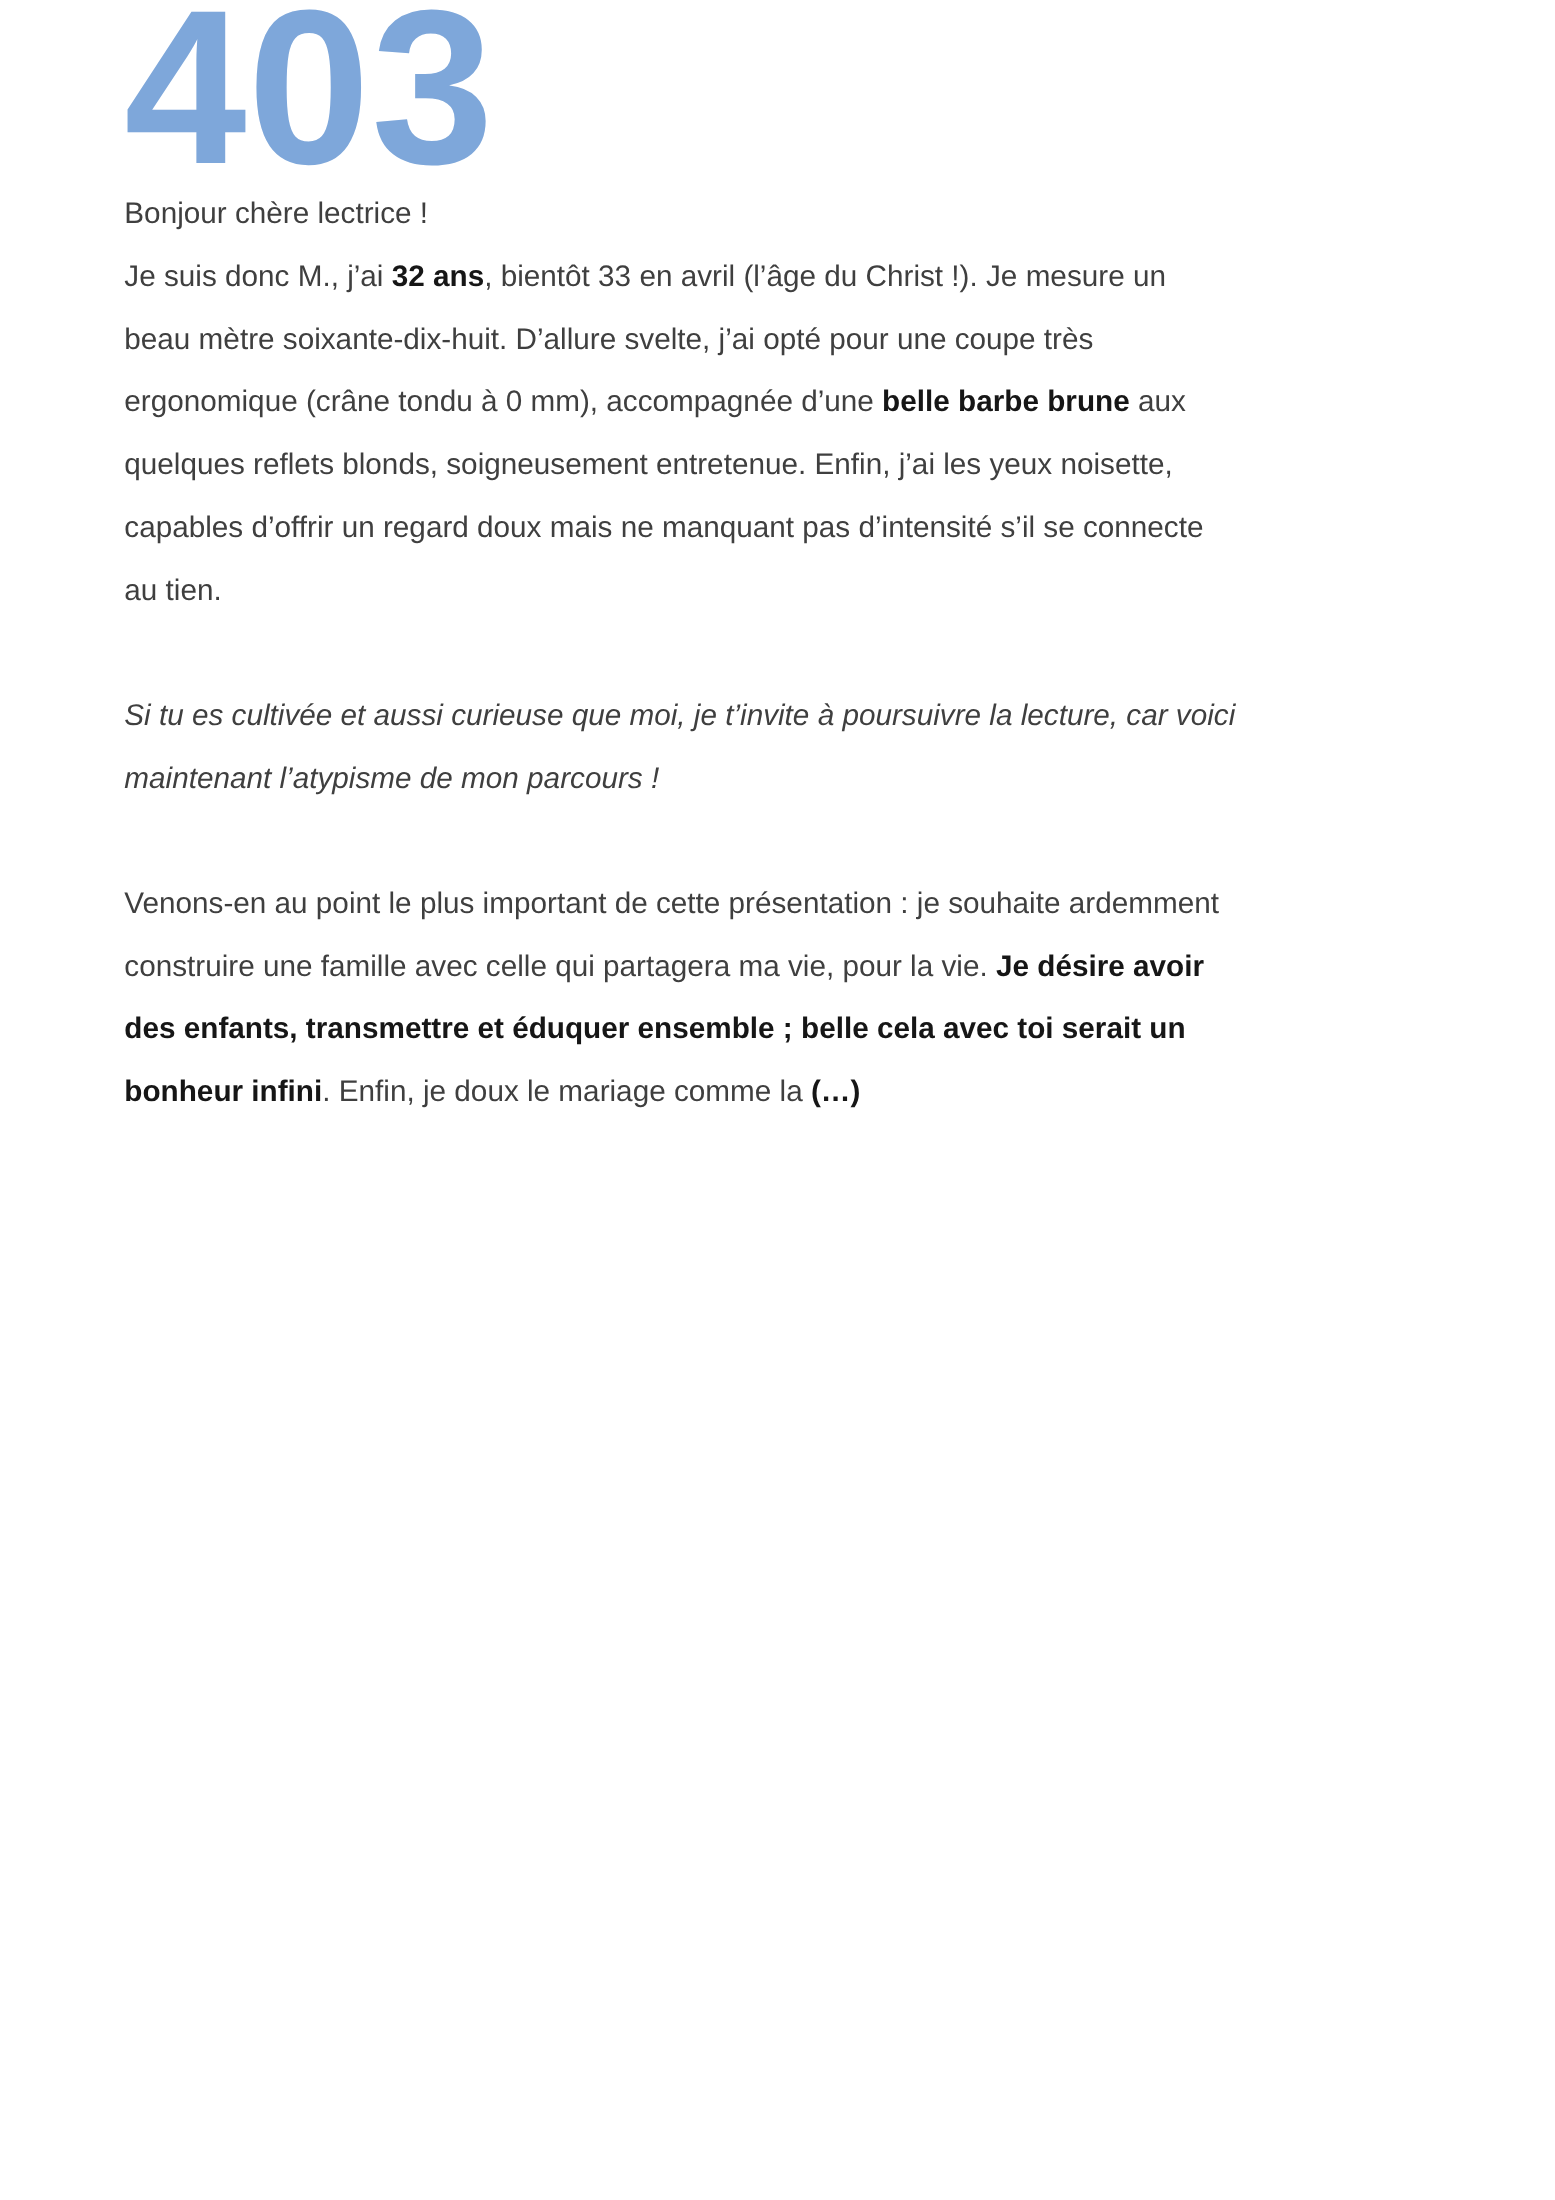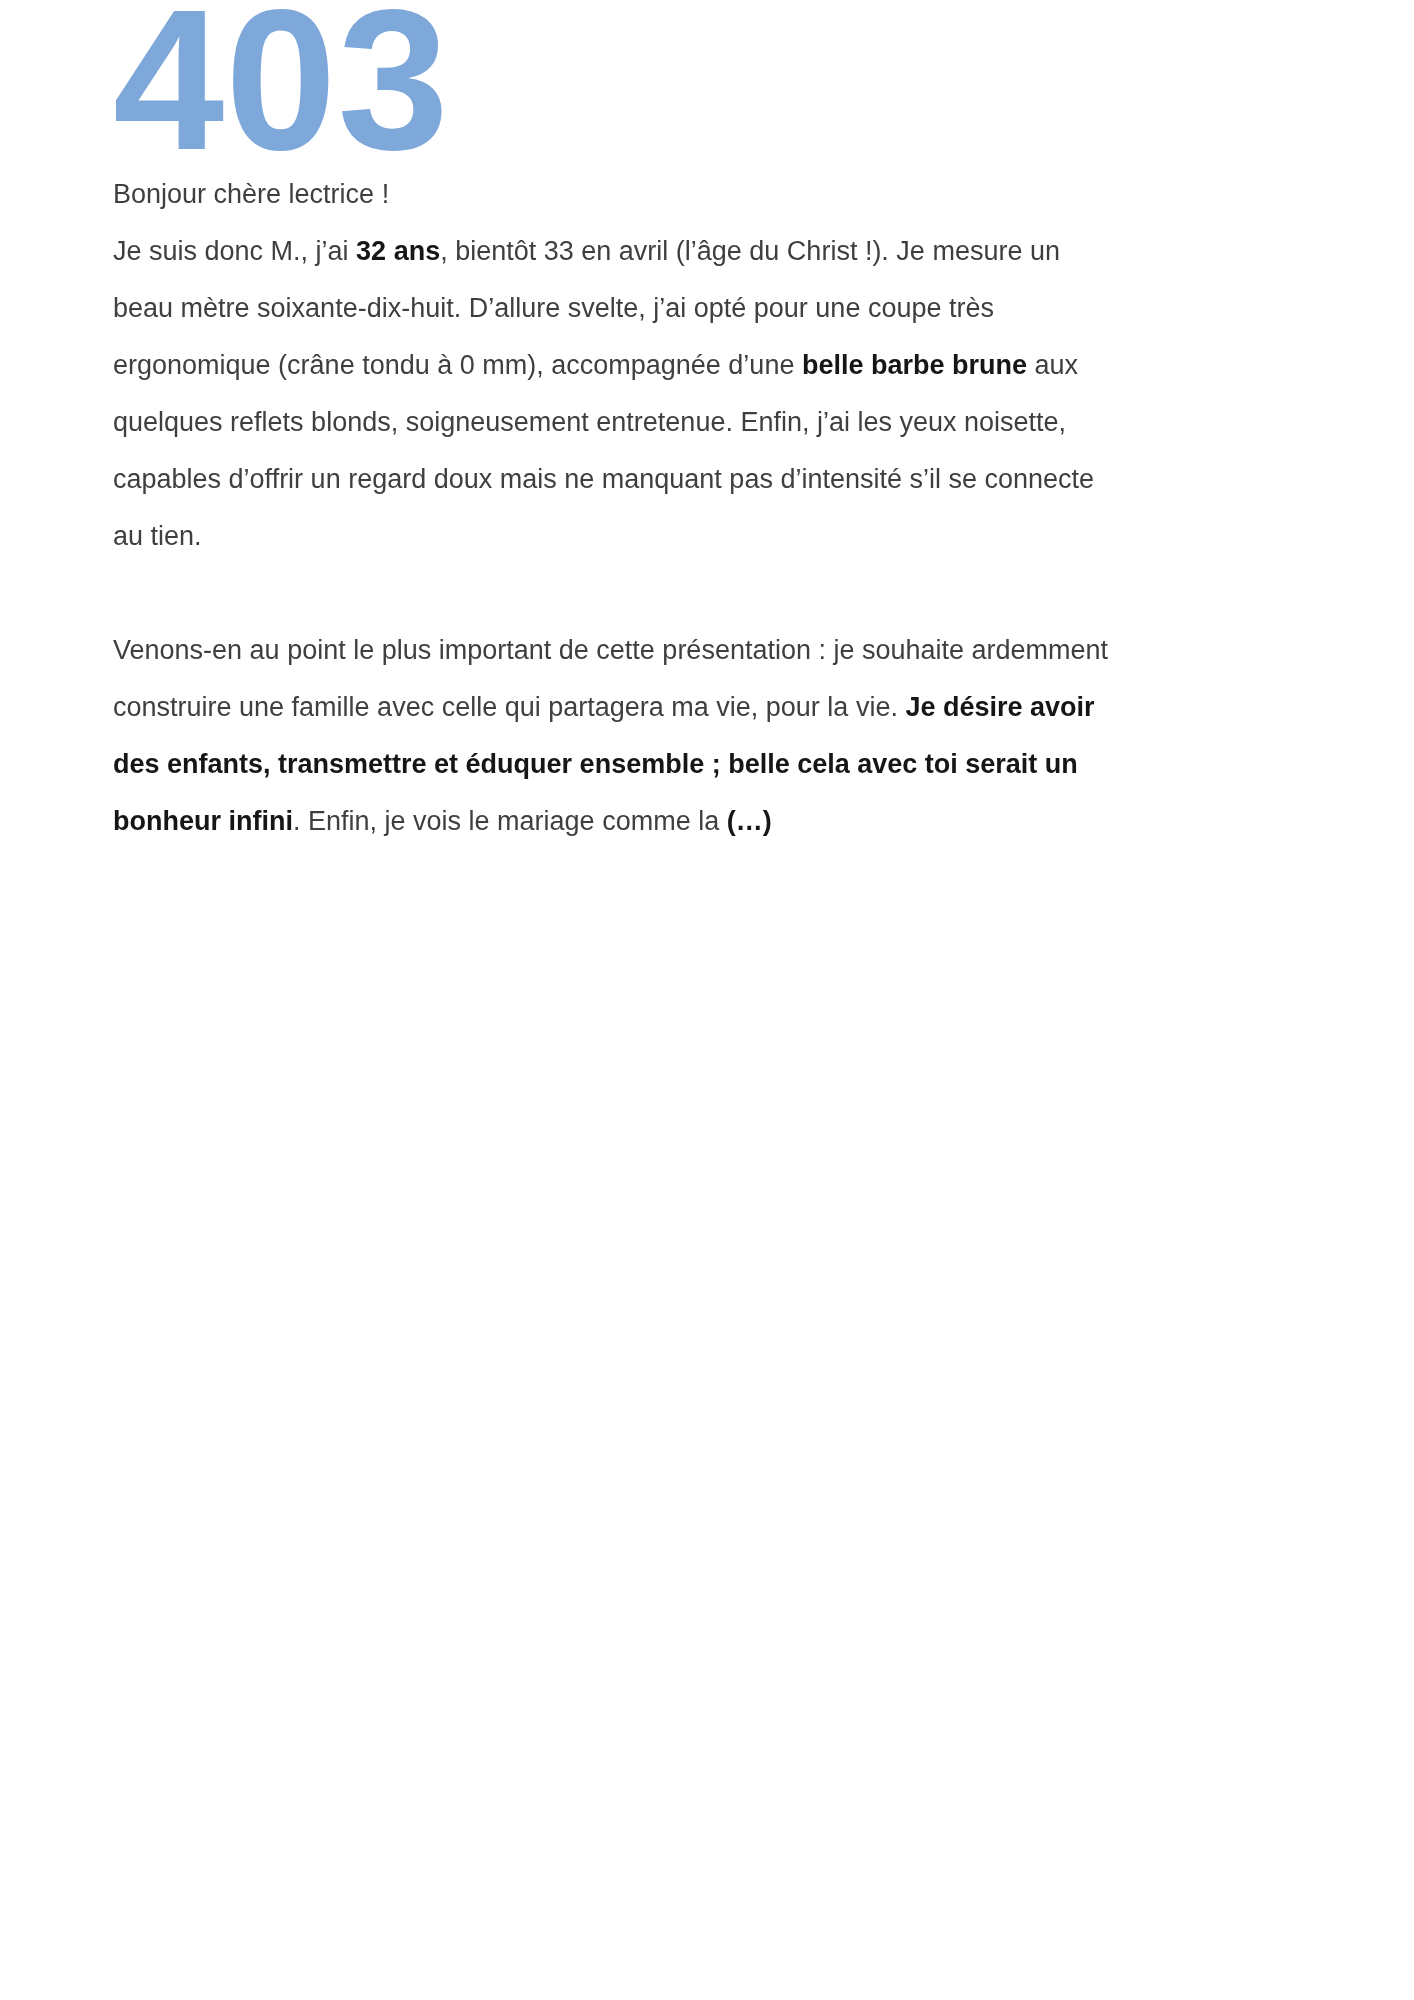--- a/index.html
+++ b/index.html
@@ -37,18 +37,19 @@
 <body>
 
 <div class="content">
 
   <h1 class="post-number">403</h1>
 
   <p>Bonjour chère lectrice !</p>
 
   <p><span>Je suis donc M., j’ai </span><strong>32 ans</strong><span>, bientôt 33 en avril (l’âge du Christ !). Je mesure un beau mètre soixante-dix-huit. D’allure svelte, j’ai opté pour une coupe très ergonomique (crâne tondu à 0 mm), accompagnée d’une </span><strong>belle barbe brune</strong><span> aux quelques reflets blonds, soigneusement entretenue. Enfin, j’ai les yeux noisette, capables d’offrir un regard doux mais ne manquant pas d’intensité s’il se connecte au tien.</span></p>
 
+  <p class="gap italic">Si tu es cultivée et aussi curieuse que moi, je t’invite à poursuivre la lecture, car voici maintenant l’atypisme de mon parcours !</p>
 
 
 
-  <p class="gap"><span>Venons-en au point le plus important de cette présentation : je souhaite ardemment construire une famille avec celle qui partagera ma vie, pour la vie. </span><strong>Je désire avoir des enfants, transmettre et éduquer ensemble ; belle cela avec toi serait un bonheur infini</strong><span>. Enfin, je vois le mariage comme la </span><strong>(…)</strong></p>
+  <p class="gap"><span>Venons-en au point le plus important de cette présentation : je souhaite ardemment construire une famille avec celle qui partagera ma vie, pour la vie. </span><strong>Je désire avoir des enfants, transmettre et éduquer ensemble ; belle cela avec toi serait un bonheur infini</strong><span>. Enfin, je doux le mariage comme la </span><strong>(…)</strong></p>
 
 </div>
 
 </body></html>

